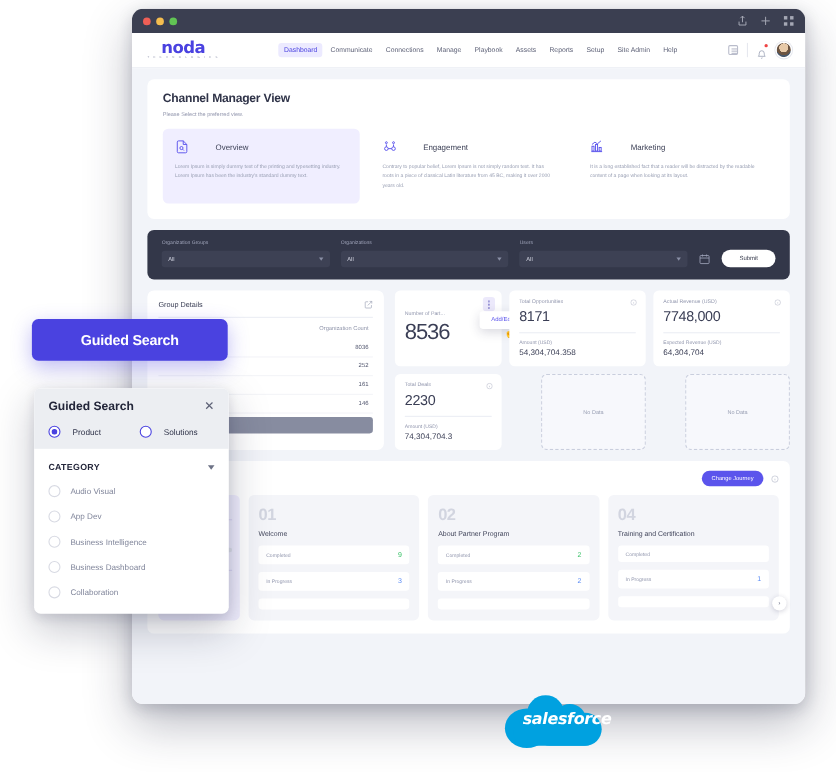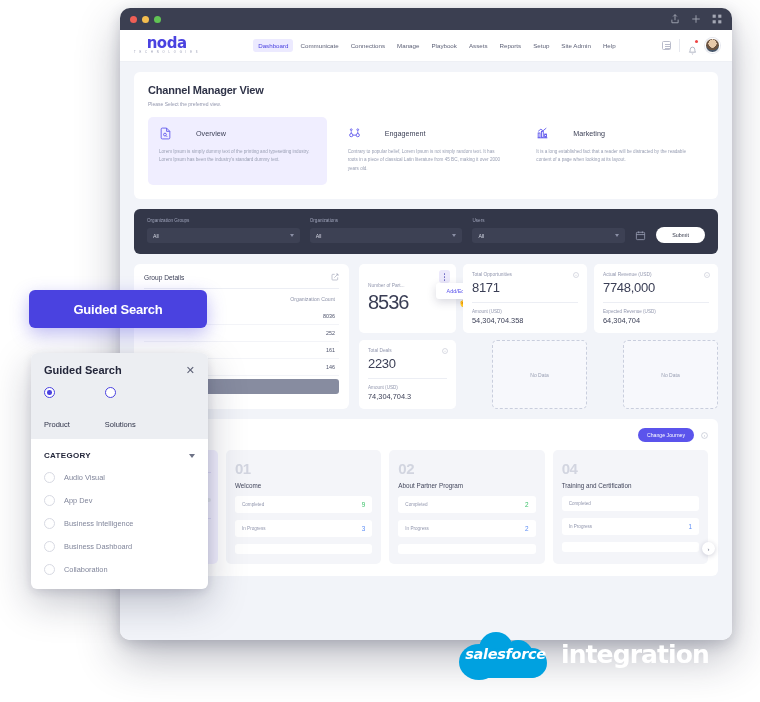--- a/index.html
+++ b/index.html
@@ -183,41 +183,41 @@
   #gs-panel {
     position:absolute; left:31px; top:353px; width:177px;
     background:#fff; border-radius:6px; overflow:hidden;
     box-shadow:0 14px 38px rgba(25,28,55,.25), 0 3px 10px rgba(25,28,55,.12);
   }
   #gs-top { background:#eceef2; padding:11px 13px 10px; }
   #gs-title-row { display:flex; align-items:center; justify-content:space-between; }
   #gs-title { font-size:11px; font-weight:700; color:#23263a; }
   #gs-close { font-size:11px; color:#5d6176; cursor:pointer; line-height:1; }
   #gs-radios { display:flex; gap:35px; margin-top:11px; align-items:center; }
-  .radio-row { display:flex; gap:22px; cursor:pointer;flex-direction:column; }
+  .radio-row { display:flex; align-items:center; gap:11px; cursor:pointer; }
   .radio { width:11px;height:11px;border-radius:50%;border:1.6px solid #cfd2de; background:#fff; position:relative; flex:none;}
   .radio.on { border-color:#4a42e0; }
   .radio.on:after{content:"";position:absolute;left:2.2px;top:2.2px;width:4.6px;height:4.6px;border-radius:50%;background:#4a42e0;}
   .radio-lbl { font-size:7.5px; color:#2e3248; }
   #gs-body { padding:12px 13px 14px; }
   #cat-row { display:flex; align-items:center; justify-content:space-between; }
   #cat-title { font-size:8px; font-weight:700; color:#23263a; letter-spacing:.3px; }
   #cat-chev { width:0;height:0;border-left:3.5px solid transparent;border-right:3.5px solid transparent;border-top:4px solid #6d7286; }
   .cat-item { display:flex; align-items:center; gap:9px; margin-top:12px; cursor:pointer;}
   .cat-item .radio { border-color:#d8dae3; }
   .cat-lbl { font-size:7.4px; color:#81869b; }
 
   
   #sf-badge {
     position:absolute; left:455px; top:628px; display:flex; align-items:center; gap:8px;
   }
   #sf-cloud { position:relative; width:98px; height:52px; }
   #sf-cloud .c1{position:absolute;background:#00a1e0;border-radius:50%;}
   #sf-word {
-    position:absolute; left:0; top:0; width:98px; height:52px;
+    position:absolute; left:10px; top:0; width:98px; height:52px;
     display:flex; align-items:center; justify-content:center;
     font-size:14.5px; font-style:italic; font-weight:700; color:#fff;
     font-family:"DejaVu Sans", sans-serif; letter-spacing:-0.3px; z-index:3;
     padding-left:3px;
   }
   #sf-int {
     font-size:25px; font-weight:700; color:#fff; letter-spacing:-0.9px;
     font-family:"DejaVu Sans", sans-serif;
   }
 </style>
@@ -583,14 +583,13 @@
 
 <div id="sf-badge">
   <div id="sf-cloud">
     <span class="c1" style="left:4px;  top:16px; width:40px; height:36px;"></span>
     <span class="c1" style="left:24px; top:4px;  width:34px; height:34px;"></span>
     <span class="c1" style="left:48px; top:12px; width:30px; height:30px;"></span>
     <span class="c1" style="left:30px; top:20px; width:62px; height:30px; border-radius:16px;"></span>
     <span class="c1" style="left:12px; top:26px; width:76px; height:24px; border-radius:13px;"></span>
     <span id="sf-word">salesforce</span>
   </div>
-  <div id="sf-int">integration</div>
 </div>
 
 </body></html>

